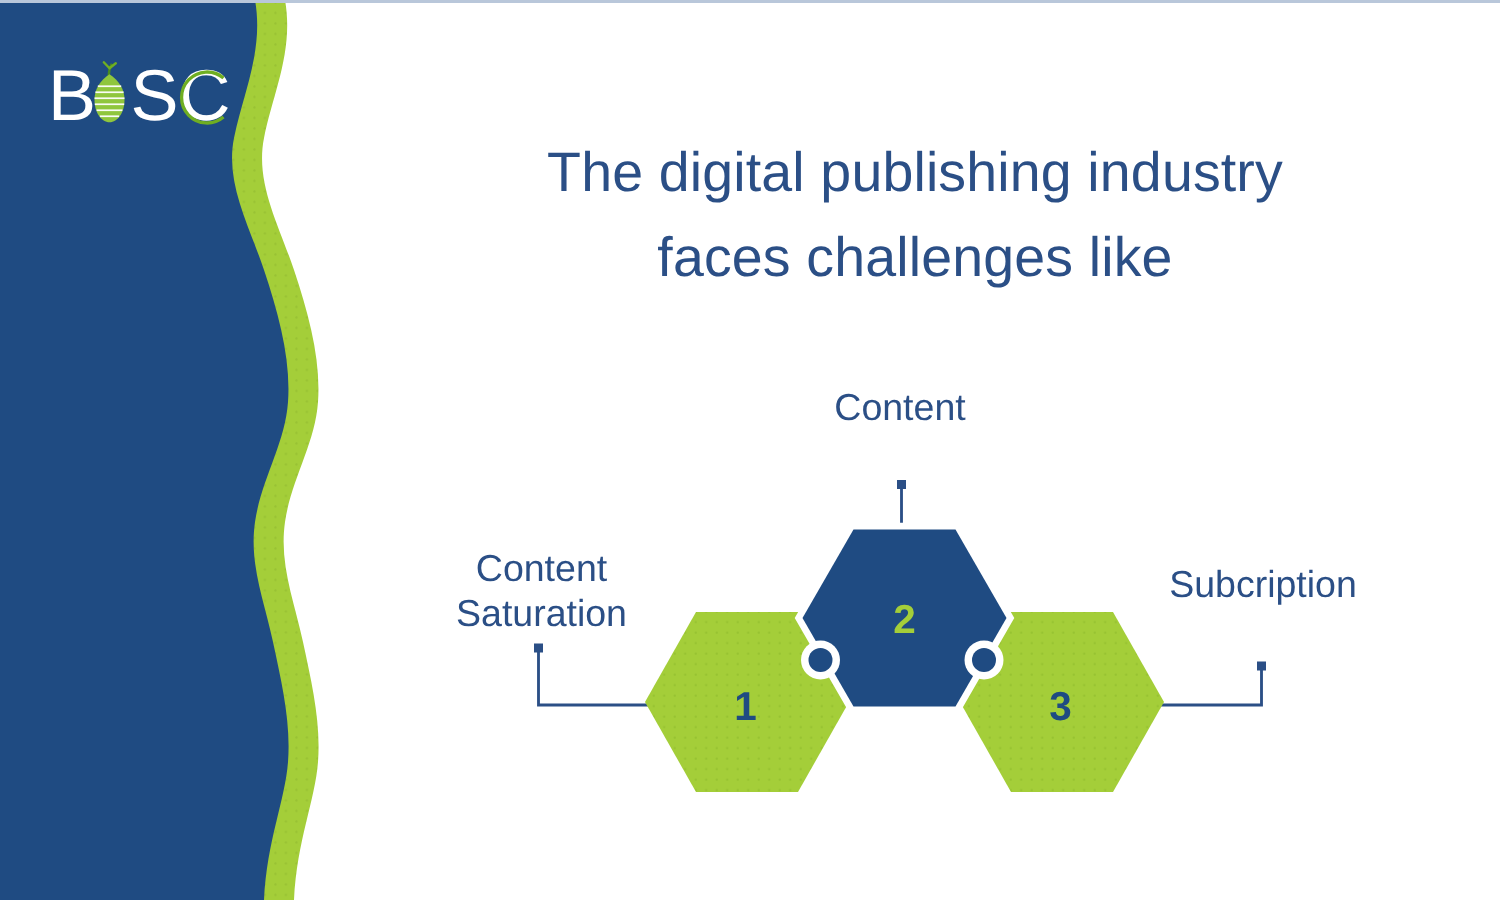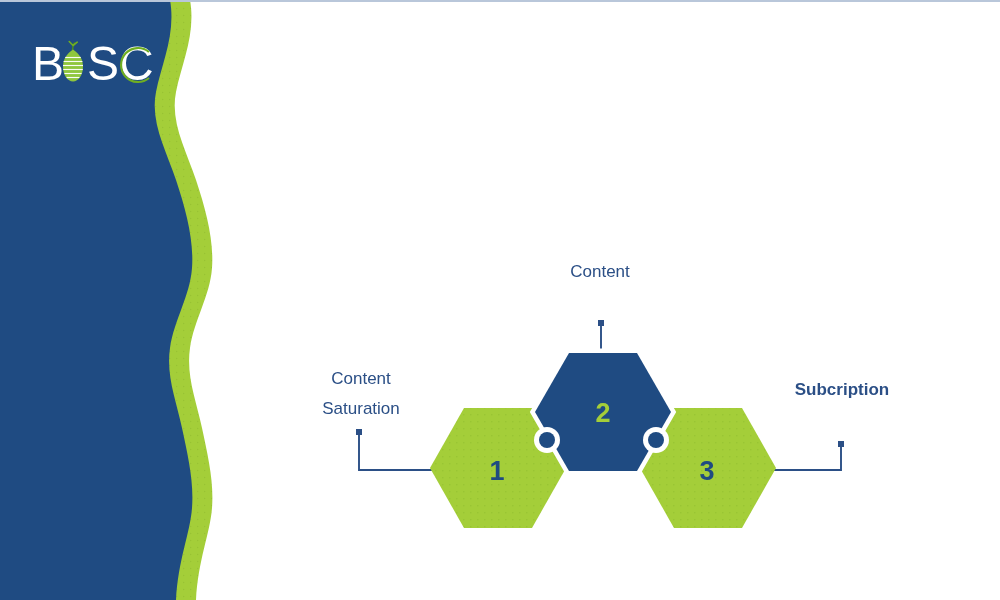--- a/index.html
+++ b/index.html
@@ -85,31 +85,31 @@
     height: 600px;
     z-index: 12;
   }
   .diagram svg { display: block; }
 
   
   .label {
     position: absolute;
     z-index: 18;
     color: #2b4f86;
-    font-size: 17px;
+    font-size: 25px;
     line-height: 30px;
     font-weight: 400;
     text-align: center;
     white-space: nowrap;
   }
   .label .lbl-line { display: block; }
 
   #label-1 { left: 262px; top: 364px; width: 198px; }
   #label-2 { left: 480px; top: 257px; width: 240px; }
-  #label-3 { left: 747px; top: 375px; width: 190px; font-weight: bold; }
+  #label-3 { left: 747px; top: 375px; width: 190px; }
 
   
 </style>
 </head>
 <body>
 
 <div id="slide">
 
   <div class="top-hairline"></div>
 
@@ -166,20 +166,24 @@
           <line x1="34.6" y1="39.5" x2="47.4" y2="39.5"></line>
         </g>
       </g>
 
       <text x="55" y="42" font-family="Liberation Sans, sans-serif" font-size="48" font-weight="400" fill="#ffffff">SC</text>
 
       <path d="M117,14 A17,17 0 1,0 117,40" fill="none" stroke="#6fae22" stroke-width="2.2"></path>
     </svg>
   </div>
 
+  <div class="headline">
+    <span class="hl-line">The digital publishing industry</span>
+    <span class="hl-line">faces challenges like</span>
+  </div>
 
   <div class="diagram">
     <svg width="1000" height="600" viewBox="0 0 1000 600" xmlns="http://www.w3.org/2000/svg">
       <defs>
         <pattern id="dots-hex" width="7" height="7" patternUnits="userSpaceOnUse">
           <rect width="7" height="7" fill="#a4ce39"></rect>
           <circle cx="1.8" cy="1.8" r="0.8" fill="#8cba2c" opacity="0.55"></circle>
         </pattern>
       </defs>
 

